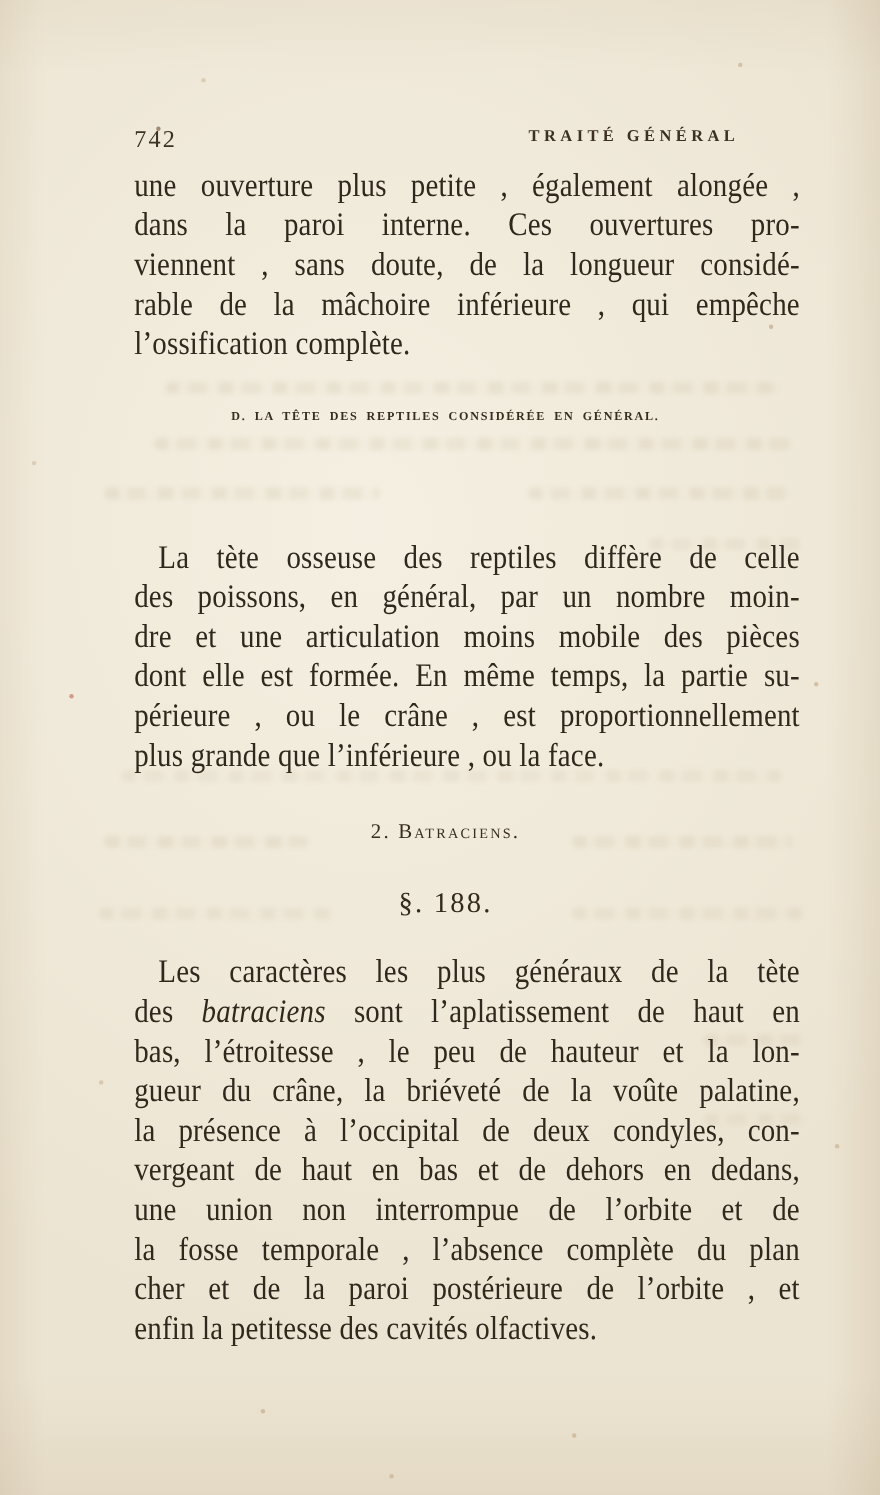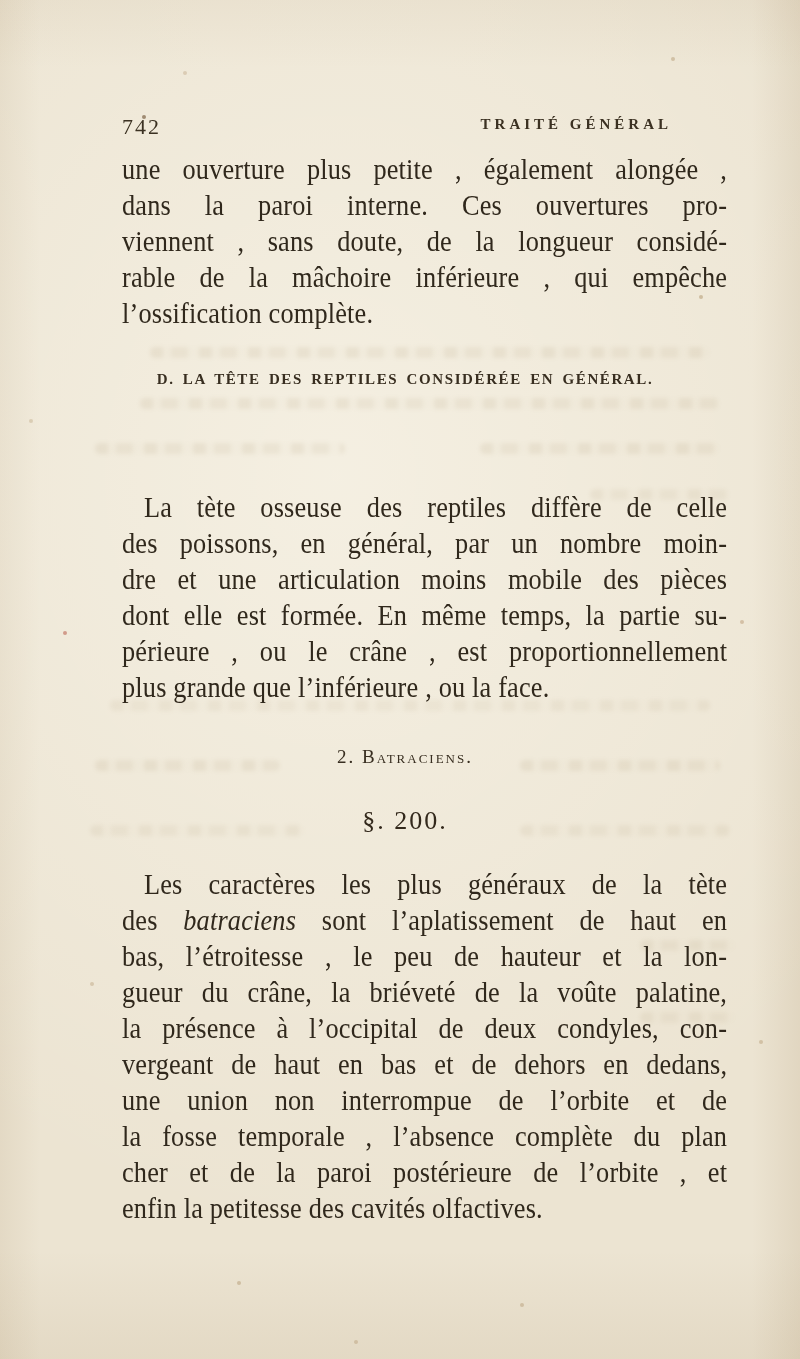--- a/index.html
+++ b/index.html
@@ -37,21 +37,21 @@
   .line{text-align:justify;text-align-last:justify;white-space:nowrap;}
   .line.last{text-align:left;text-align-last:left;}
   .line.indent{text-indent:25px;}
   .italic{font-style:italic;}
   .p1{top:151px;}
   .p2{top:489px;}
   .p3{top:866px;}
   
   .centered{position:absolute;left:122px;width:566px;text-align:center;}
   .section-heading{
-    top:369px;font-size:15px;line-height:20px;letter-spacing:1.6px;
+    top:369px;font-size:11px;line-height:20px;letter-spacing:1.6px;
     font-weight:600;color:#382e20;word-spacing:3px;
   }
   .section-mark{font-size:26px;line-height:32px;letter-spacing:2px;color:#33291c;}
   .mark-281{top:426px;}
   .mark-282{top:805px;}
   .subsection-heading{
     top:745px;font-size:19px;line-height:24px;letter-spacing:2px;
     font-variant:small-caps;color:#382e20;
   }
   
@@ -119,21 +119,21 @@
     <div class="line indent">La tète osseuse des reptiles diffère de celle</div>
     <div class="line">des poissons, en général, par un nombre moin-</div>
     <div class="line">dre et une articulation moins mobile des pièces</div>
     <div class="line">dont elle est formée. En même temps, la partie su-</div>
     <div class="line">périeure , ou le crâne , est proportionnellement</div>
     <div class="line last">plus grande que l’inférieure , ou la face.</div>
   </div>
 
   <div class="centered subsection-heading">2. Batraciens.</div>
 
-  <div class="centered section-mark mark-282">§. 200.</div>
+  <div class="centered section-mark mark-282">§. 188.</div>
 
   <div class="para p3">
     <div class="line indent">Les caractères les plus généraux de la tète</div>
     <div class="line"><span>des </span><span class="italic">batraciens</span><span> sont l’aplatissement de haut en</span></div>
     <div class="line">bas, l’étroitesse , le peu de hauteur et la lon-</div>
     <div class="line">gueur du crâne, la briéveté de la voûte palatine,</div>
     <div class="line">la présence à l’occipital de deux condyles, con-</div>
     <div class="line">vergeant de haut en bas et de dehors en dedans,</div>
     <div class="line">une union non interrompue de l’orbite et de</div>
     <div class="line">la fosse temporale , l’absence complète du plan</div>

